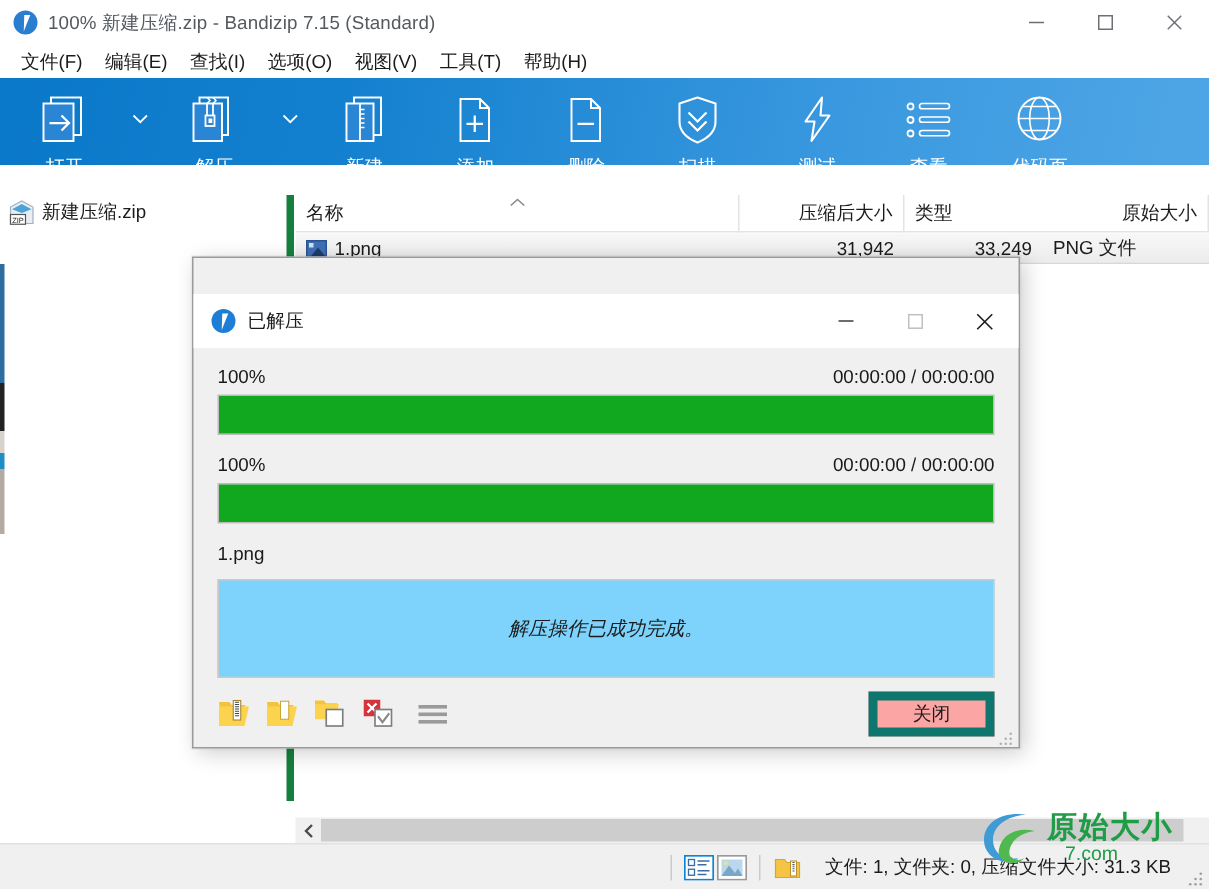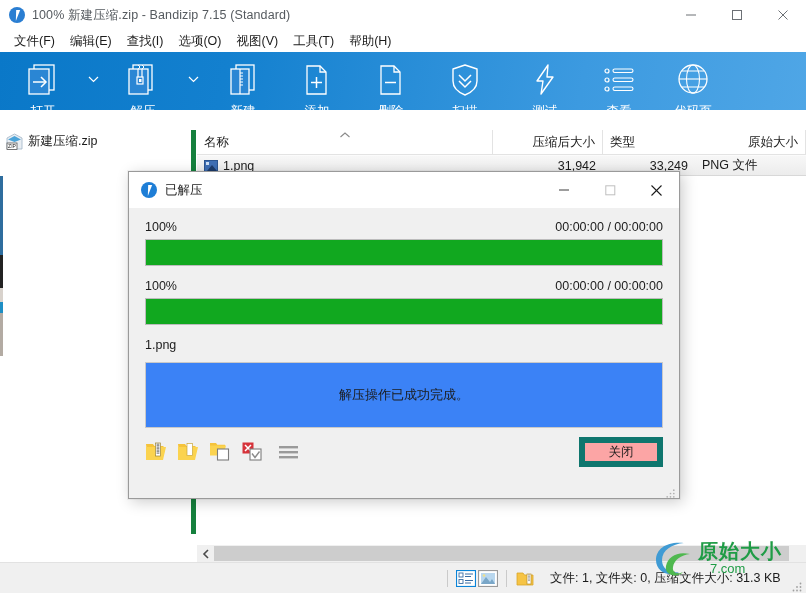--- a/index.html
+++ b/index.html
@@ -209,20 +209,21 @@
     position: absolute; left: 128px; top: 171px;
     width: 552px; height: 328px;
     background: #f0f0f0;
     border: 1px solid #9a9a9a;
     box-shadow: 0 0 0 1px rgba(0,0,0,0.04), 3px 3px 14px rgba(0,0,0,0.20);
   }
   .dlg-title {
     height: 36px; background: #ffffff;
     display: flex; align-items: center;
     position: relative;
+    margin-top: 24px;
   }
   .dlg-ic {
     width: 16px; height: 16px; margin-left: 12px; margin-right: 8px;
     border-radius: 50%; background: #1e7ed6; position: relative; flex: 0 0 auto;
   }
   .dlg-ic::after {
     content: "";
     position: absolute; left: 5.5px; top: 2.5px;
     width: 0; height: 0;
     border-left: 2.5px solid transparent;
@@ -241,22 +242,22 @@
     font-size: 12.5px; color: #1b1b1b;
     margin-bottom: 5px;
   }
   .prog-bar {
     height: 27px; border: 1px solid #bcbcbc; background: #ffffff;
     margin-bottom: 13px; padding: 0;
   }
   .prog-fill { height: 100%; background: #11a81f; }
   .cur-file { font-size: 12.5px; color: #1b1b1b; margin-bottom: 10px; }
   .msg-box {
-    height: 66px; border: 1px solid #c9c9c9; background: #3b82f6;
-    display: flex; align-items: center; justify-content: center;
+    height: 66px; border: 1px solid #c9c9c9; background: #7dd3fc;
+    display: flex; align-items: center; justify-content: center; font-style: italic;
   }
   .msg-text { font-size: 13px; color: #1b1b1b; }
 
   .dlg-foot {
     display: flex; align-items: center;
     padding: 9px 16px 0 16px;
   }
   .foot-icons { display: flex; align-items: center; gap: 8px; }
   .foot-ic { width: 24px; height: 24px; display: flex; align-items: center; justify-content: center; }
   .close-btn {

